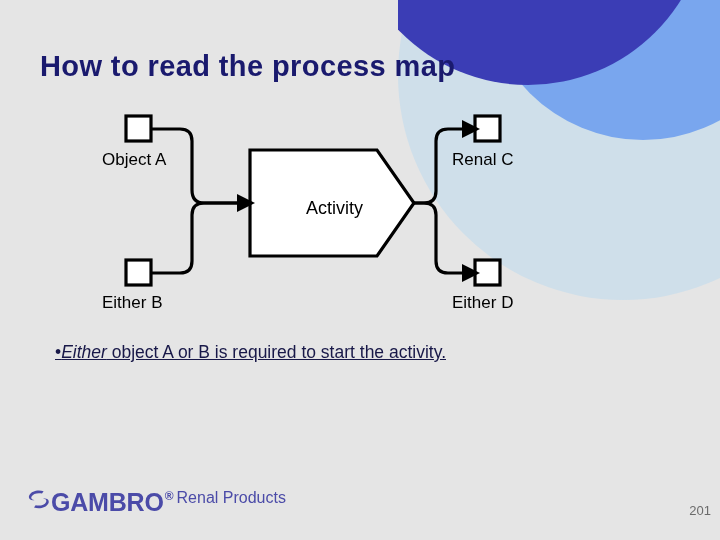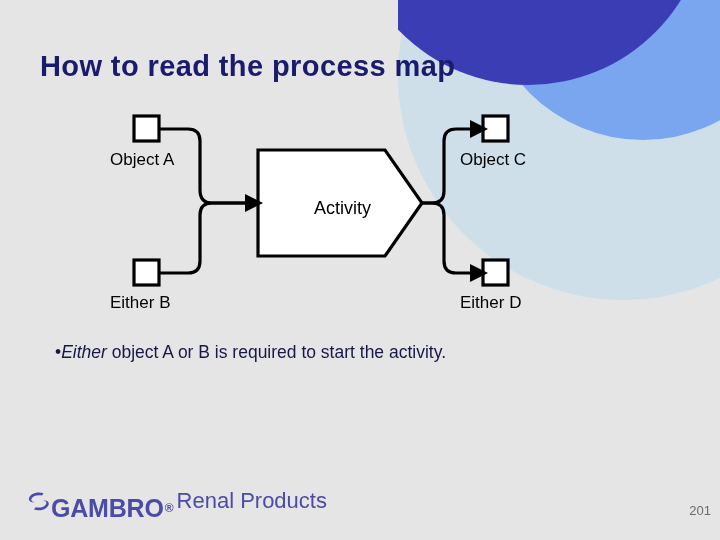--- a/index.html
+++ b/index.html
@@ -37,21 +37,21 @@
     font-size: 29px;
     font-weight: bold;
     color: #1a1a6e;
     letter-spacing: 0.4px;
     white-space: nowrap;
   }
 
   
   #diagram {
     position: absolute;
-    left: 100px;
+    left: 92px;
     top: 108px;
     width: 460px;
     height: 215px;
   }
   #diagram svg { display: block; }
 
   .obj-label {
     position: absolute;
     font-size: 17px;
     color: #000000;
@@ -72,52 +72,53 @@
     margin-left: 24px;
   }
 
   
   .bullet {
     position: absolute;
     left: 55px;
     font-size: 17.5px;
     color: #181848;
     white-space: nowrap;
+    text-decoration: underline;
   }
   #bullet-1 { top: 342px; }
   #bullet-2 { top: 399px; }
   .bullet .dot { letter-spacing: 0; }
   .bullet i { font-style: italic; }
 
   
   #logo {
     position: absolute;
     left: 28px;
     top: 490px;
     display: flex;
-    align-items: center;
+    align-items: flex-start;
     height: 36px;
   }
   #logo-mark { margin-right: 1px; margin-bottom: 9px; }
   #logo-word {
     font-size: 25px;
     font-weight: bold;
     color: #4b4ba8;
     letter-spacing: -0.2px;
     line-height: 1;
   }
   #logo-reg {
     font-size: 12px;
     font-weight: bold;
     color: #4b4ba8;
     line-height: 1;
     margin: 0 3px 1px 1px;
   }
   #logo-sub {
-    font-size: 22px;
+    font-size: 16px;
     color: #4b4ba8;
     line-height: 1;
     margin-bottom: 14px;
   }
 
   #page-number {
     position: absolute;
     right: 27px;
     top: 503px;
     font-size: 13px;
@@ -165,21 +166,21 @@
 
       <g fill="#000000" stroke="none">
         <polygon points="145,86 163,95 145,104"></polygon>
         <polygon points="370,12 388,21 370,30"></polygon>
         <polygon points="370,156 388,165 370,174"></polygon>
       </g>
     </svg>
 
     <div class="obj-label" id="label-a">Object A</div>
     <div class="obj-label" id="label-b">Either B</div>
-    <div class="obj-label" id="label-c">Object C</div>
+    <div class="obj-label" id="label-c">Renal C</div>
     <div class="obj-label" id="label-d">Either D</div>
     <div class="act-label">Activity</div>
   </div>
 
   <div class="bullet" id="bullet-1">
     <span class="dot">•</span><i>Either</i><span> object A or B is required to start the activity.</span>
   </div>
 
 
   <div id="logo">

